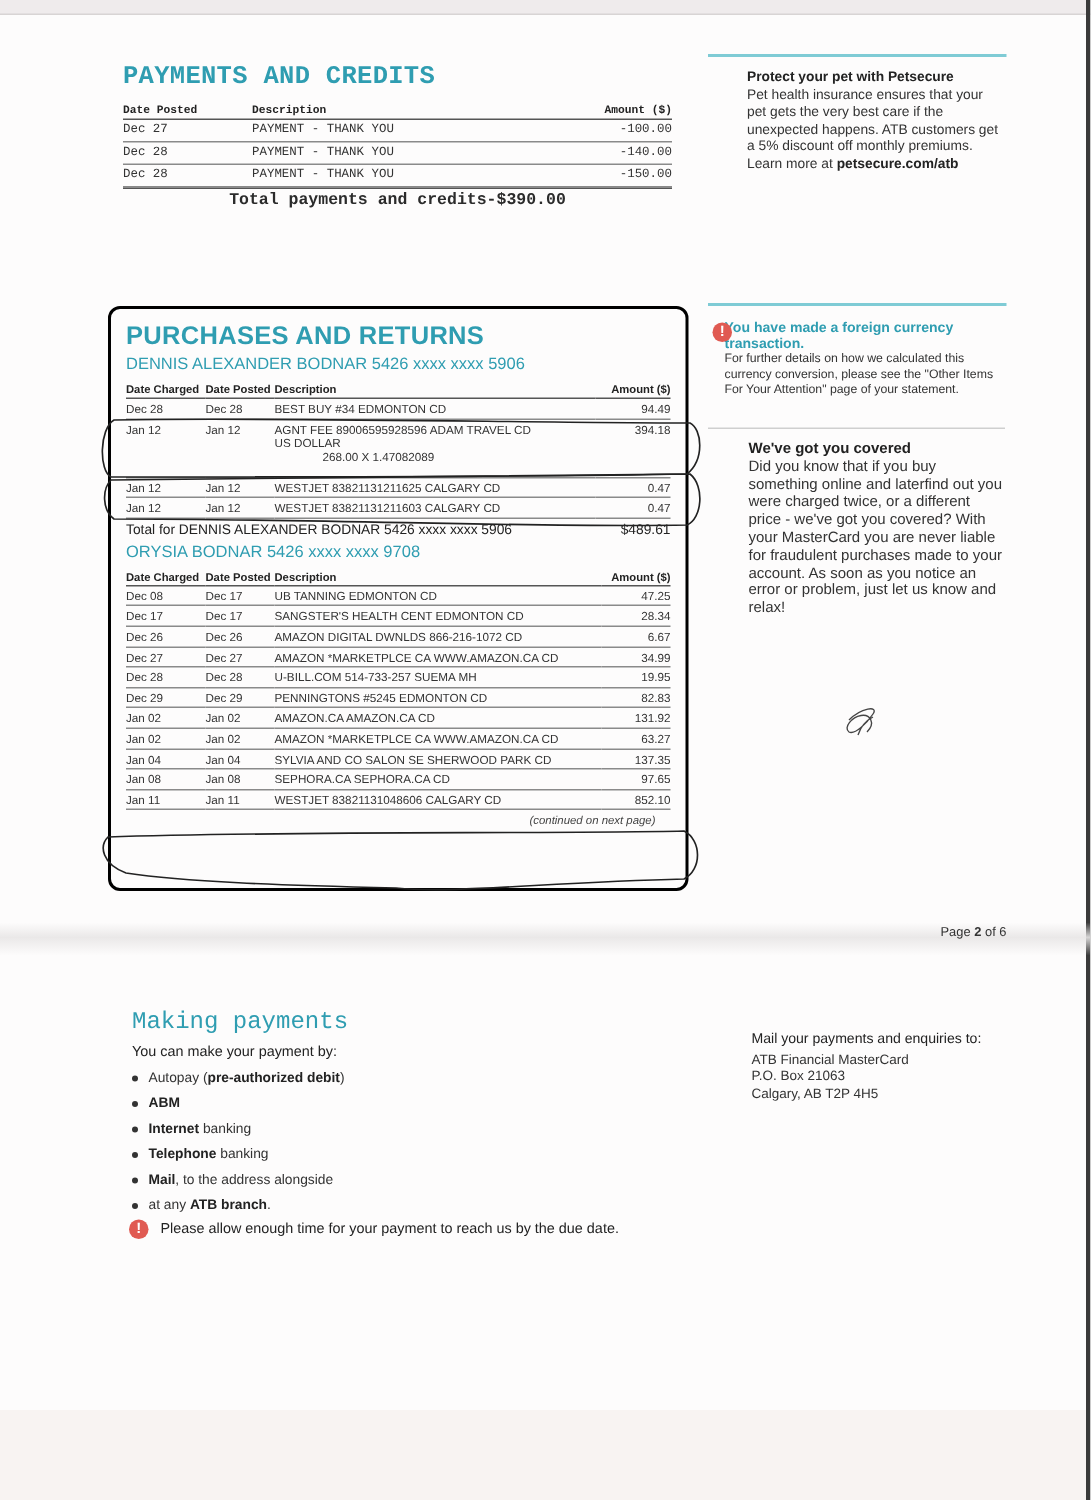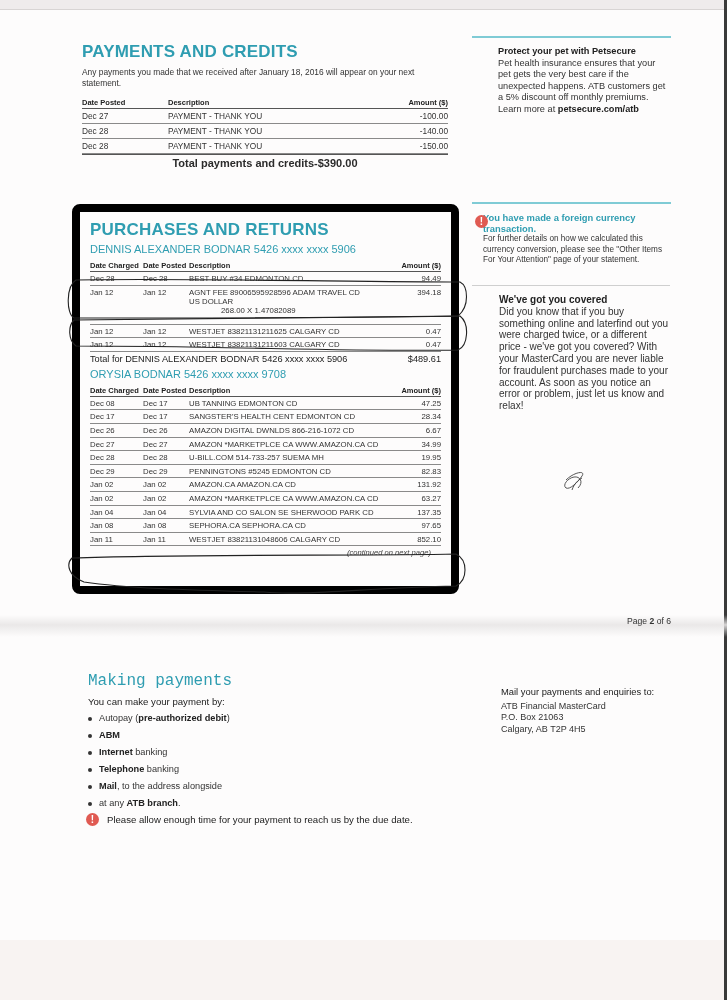--- a/index.html
+++ b/index.html
@@ -10,21 +10,21 @@
     color: #2b2b2b;
     position: relative;
   }
   .topstrip { position: absolute; left: 0; top: 0; width: 727px; height: 10px; background: #efebec; border-bottom: 1px solid #d8d4d4; }
   .rightedge { position: absolute; right: 0; top: 0; width: 3px; height: 1000px; background: #3a3a3a; }
   .fold { position: absolute; left: 0; top: 615px; width: 727px; height: 22px;
     background: linear-gradient(180deg, rgba(250,250,250,0) 0%, rgba(232,230,230,0.9) 45%, rgba(250,250,250,0) 100%); }
   .bottomstrip { position: absolute; left: 0; top: 940px; width: 724px; height: 60px; background: #f8f3f2; }
 
   
-  .pc { position: absolute; left: 82px; top: 42px; width: 366px; }
+  .pc { position: absolute; left: 82px; top: 42px; width: 366px; font-family: Liberation Mono, monospace; }
   .sec-title { font-size: 17px; color: #2f9db1; letter-spacing: 0.2px; }
   .pc .note { font-size: 8.4px; line-height: 11px; margin-top: 5px; color: #333; }
   table { border-collapse: collapse; width: 100%; }
   th { font-size: 7.5px; font-weight: bold; text-align: left; padding: 0 0 1px 0; color: #222; border-bottom: 1px solid #555; }
   th.amt, td.amt { text-align: right; }
   td { font-size: 8.3px; color: #333; padding: 2px 0 1px 0; border-bottom: 1px solid #8a8a8a; height: 15px; vertical-align: top; }
   .pc table { margin-top: 9px; }
   .pc td:nth-child(1), .pc th:nth-child(1) { width: 86px; }
   .total-row { display: flex; justify-content: center; font-size: 11px; font-weight: bold; padding-top: 2px; border-top: 1px solid #555; }
 
@@ -37,21 +37,21 @@
   .fx .alert-icon { position: absolute; left: 3px; top: 3px; }
   .fx .body { margin-left: 11px; }
   .fx .head { font-size: 9.4px; font-weight: bold; color: #2f9db1; line-height: 11px; }
   .fx .txt { font-size: 8.2px; line-height: 10.5px; color: #333; }
   .covered { position: absolute; left: 499px; top: 294px; width: 170px; font-size: 10px; line-height: 11.8px; color: #333; }
   .covered .h { font-weight: bold; color: #222; }
   .scribble { position: absolute; left: 560px; top: 470px; }
 
   
   .pr { position: absolute; left: 72px; top: 204px; width: 387px; height: 390px;
-    border: 8px solid #000000; border-radius: 8px; padding: 8px 10px 0 10px; }
+    border: 2px solid #000000; border-radius: 8px; padding: 8px 10px 0 10px; }
   .pr .sub { font-size: 11px; color: #2f9db1; margin-top: 3px; }
   .pr table { margin-top: 6px; }
   .pr td:nth-child(1), .pr th:nth-child(1) { width: 53px; }
   .pr td:nth-child(2), .pr th:nth-child(2) { width: 46px; }
   .pr td { font-size: 7.8px; padding-top: 2px; height: 13.6px; }
   .pr tr.multi td { height: 39px; }
   .pr .subline { display: block; }
   .pr .subline.indent { padding-left: 32px; }
   .pr .card-total { display: flex; justify-content: space-between; font-size: 9.2px; color: #222; margin-top: 2px; }
   .pr .cont { text-align: right; font-size: 7.6px; font-style: italic; color: #444; margin-top: 2px; padding-right: 10px; }
@@ -74,21 +74,20 @@
   .mail .h { font-size: 9.4px; color: #222; margin-bottom: 3px; }
 </style>
 </head>
 <body>
 
 <div class="topstrip"></div>
 <div class="rightedge"></div>
 
 <section class="pc">
   <h2 class="sec-title">PAYMENTS AND CREDITS</h2>
-  <p class="note">Any payments you made that we received after January 18, 2016 will appear on your next statement.</p>
   <table>
     <thead>
       <tr>
         <th>Date Posted</th>
         <th>Description</th>
         <th class="amt">Amount ($)</th>
       </tr>
     </thead>
     <tbody>
       <tr>

